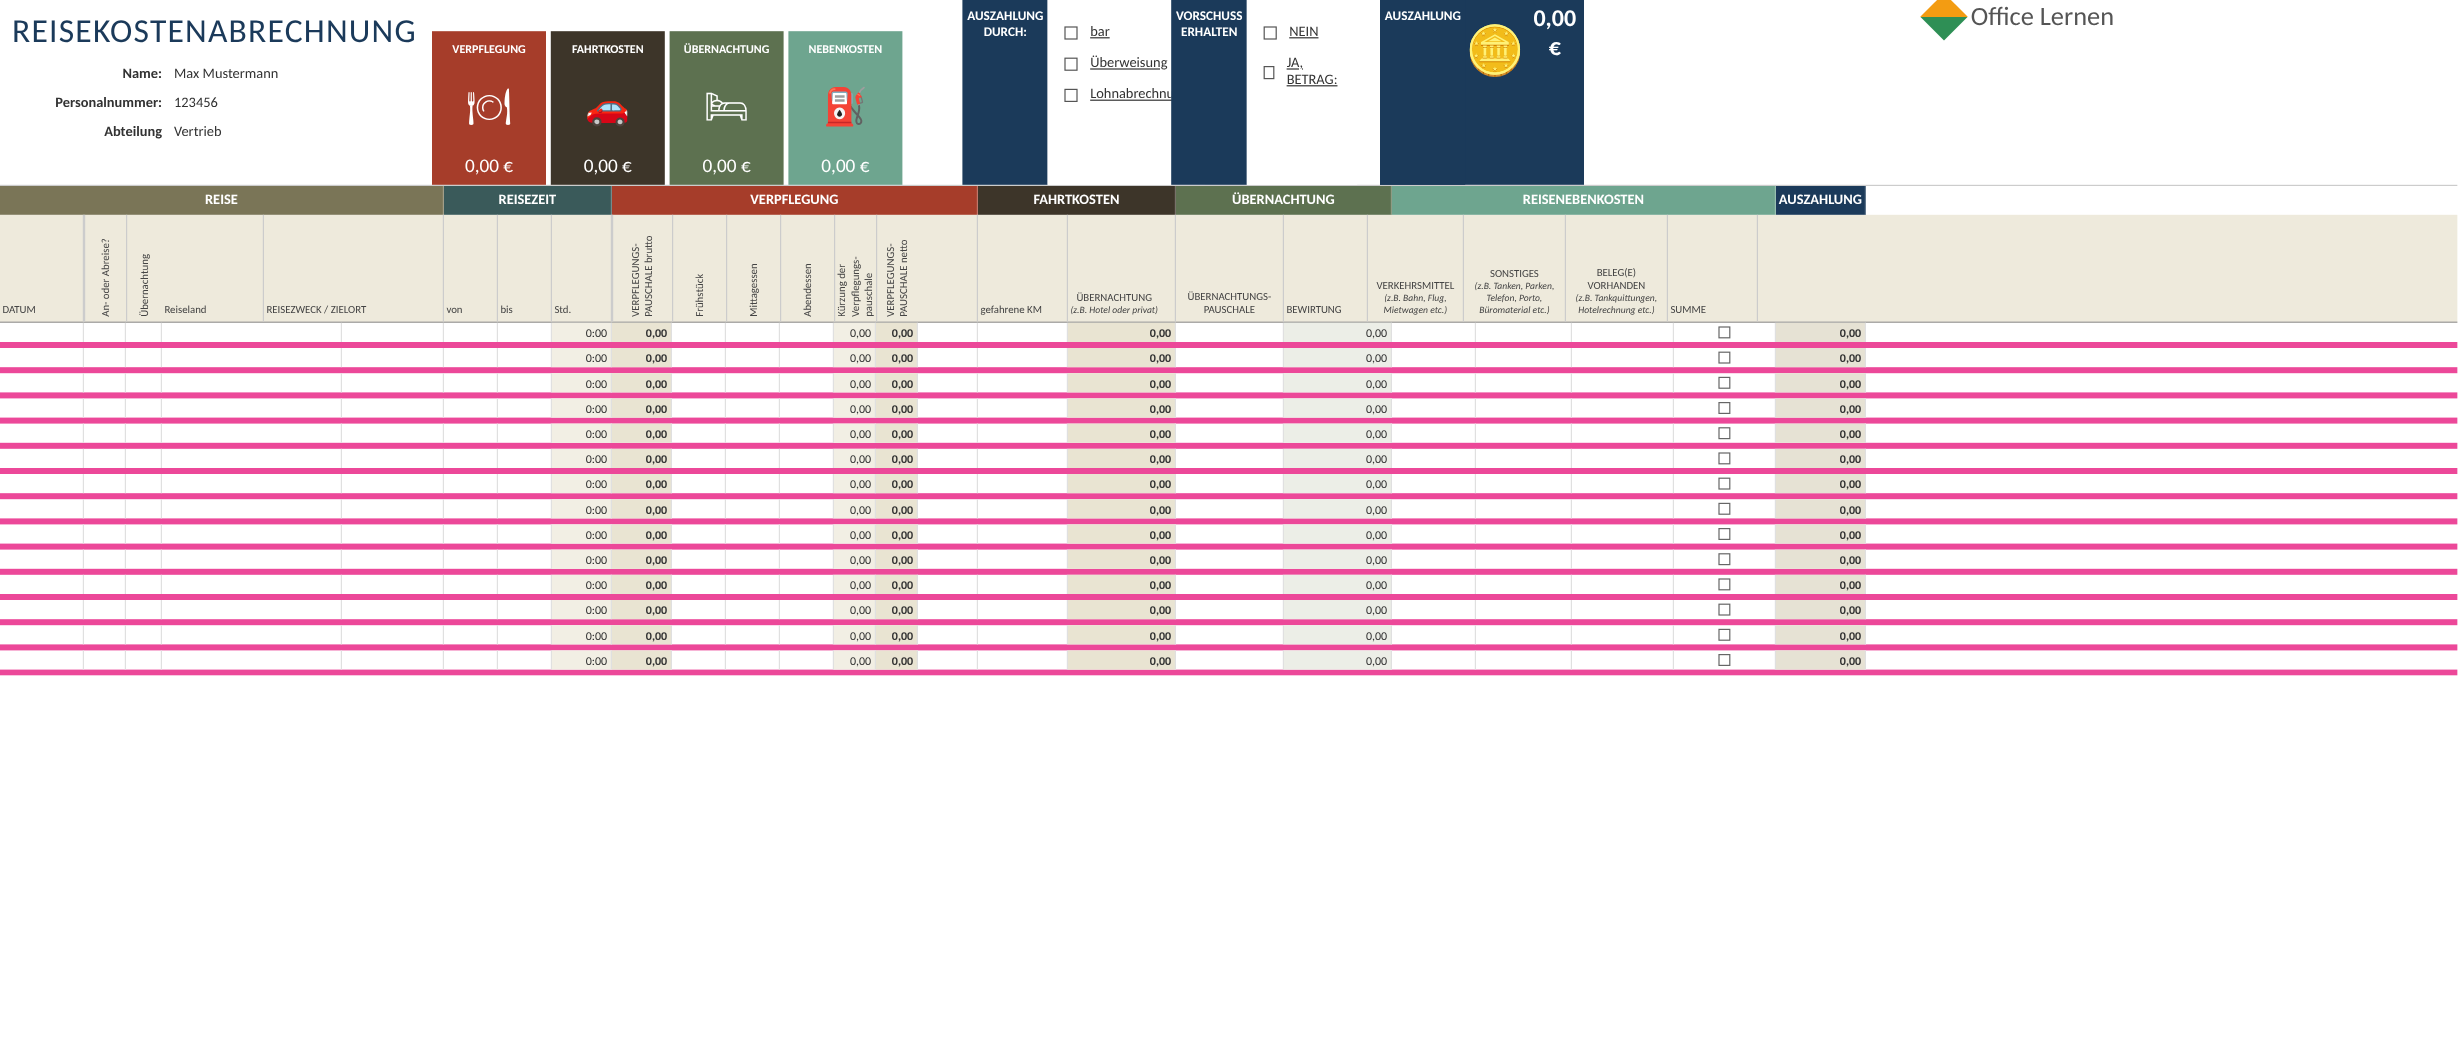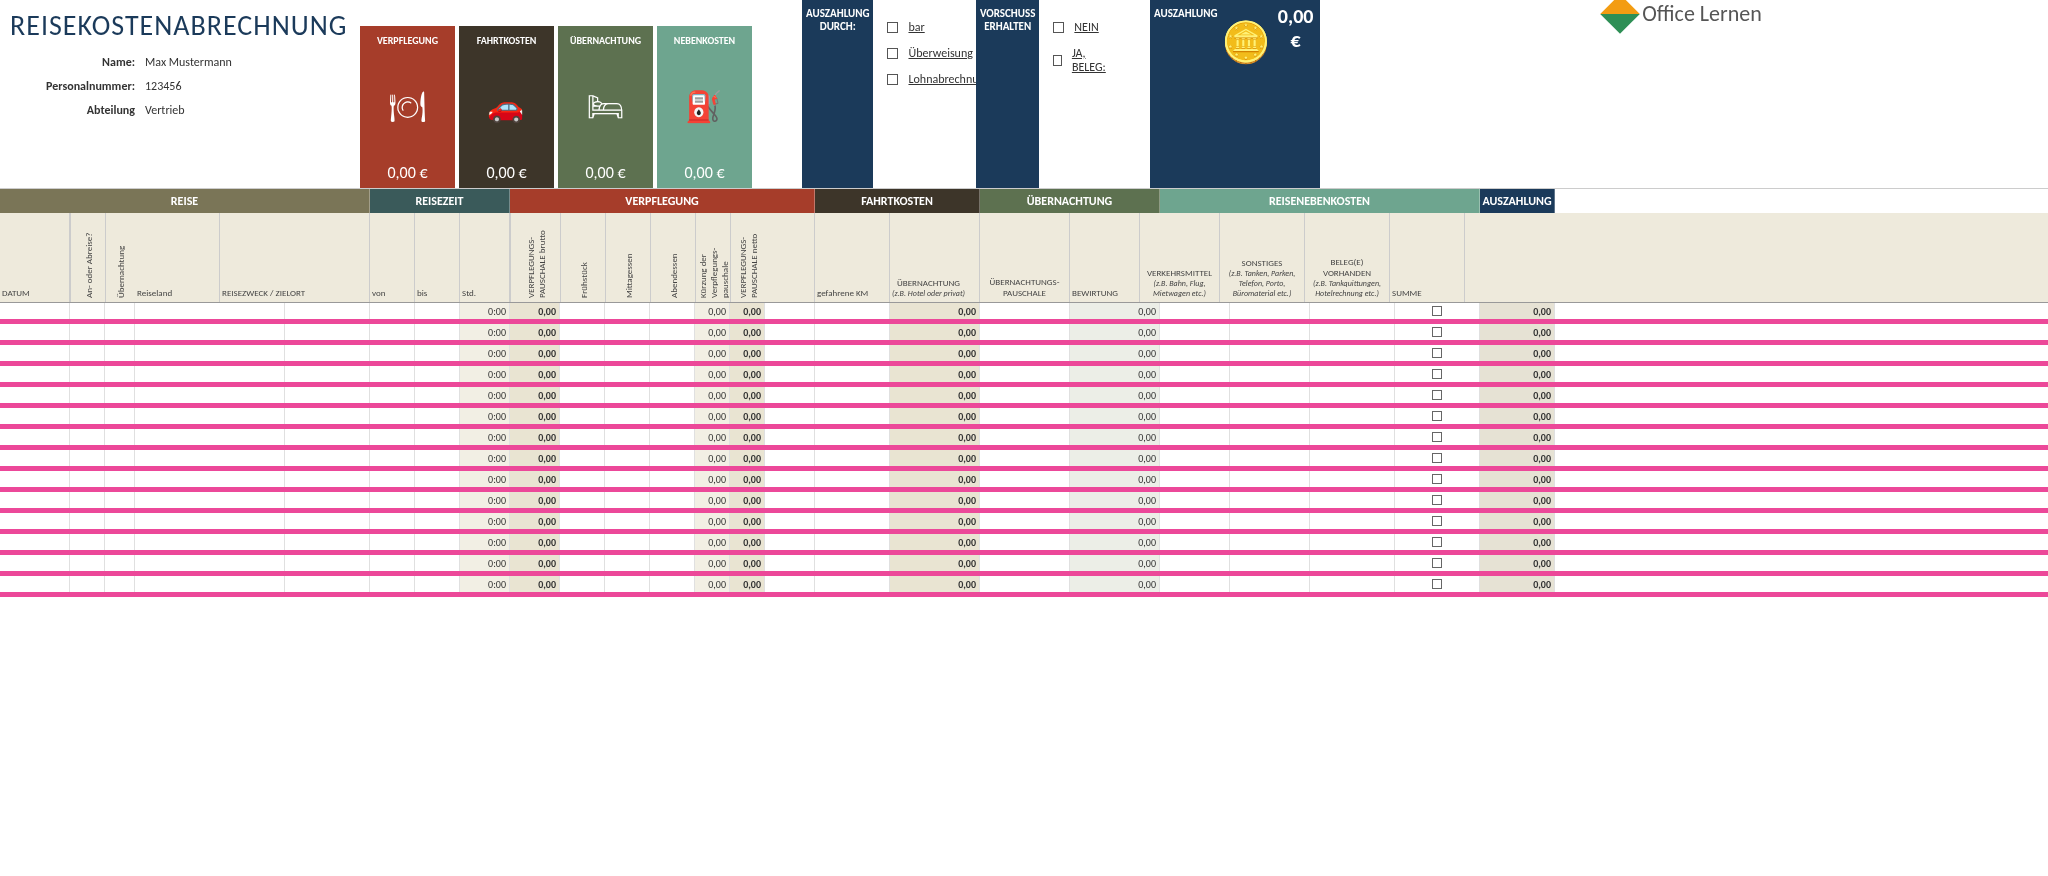--- a/index.html
+++ b/index.html
@@ -1,17 +1,17 @@
 <!DOCTYPE html>
 <html><head>
 <meta charset="utf-8">
 <style>
 * { box-sizing: border-box; margin: 0; padding: 0; }
 body { font-family: Calibri, Arial, sans-serif; font-size: 11px; color: #333; background: #fff; width: 2048px; }
-.top { display: flex; height: 189px; border-bottom: 1px solid #ccc; }
+.top { display: flex; height: 155px; border-bottom: 1px solid #ccc; }
 .info-block { width: 360px; padding: 8px 10px; }
 .title { font-size: 28px; font-weight: 300; color: #1b3a5a; letter-spacing: 1px; margin-bottom: 12px; }
 .info-row { display: flex; margin: 10px 0; }
 .info-label { width: 135px; text-align: right; font-weight: bold; font-size: 12px; padding-right: 10px; }
 .info-val { font-size: 12px; }
 .cards { display: flex; gap: 4px; padding-top: 26px; }
 .card { width: 95px; color: #fff; text-align: center; display: flex; flex-direction: column; }
 .card-h { font-size: 10px; font-weight: bold; padding: 8px 2px; }
 .card-icon { flex: 1; display: flex; align-items: center; justify-content: center; font-size: 30px; }
 .card-v { font-size: 16px; padding: 6px 0; font-weight: 300; }
@@ -123,21 +123,21 @@
     </div>
     <div class="panel p-vor">
       <div class="panel-h">VORSCHUSS ERHALTEN</div>
       <div class="panel-body">
         <div class="opt">
             <span class="chk"></span>
             <span>NEIN</span>
           </div>
         <div class="opt">
             <span class="chk"></span>
-            <span>JA, BELEG:</span>
+            <span>JA, BETRAG:</span>
           </div>
       </div>
       <div class="amt2">0,00 €</div>
     </div>
     <div class="panel p-total">
       <div class="panel-h">AUSZAHLUNG</div>
       <div class="coins">🪙</div>
       <div class="amt">0,00 €</div>
     </div>
   </div>

